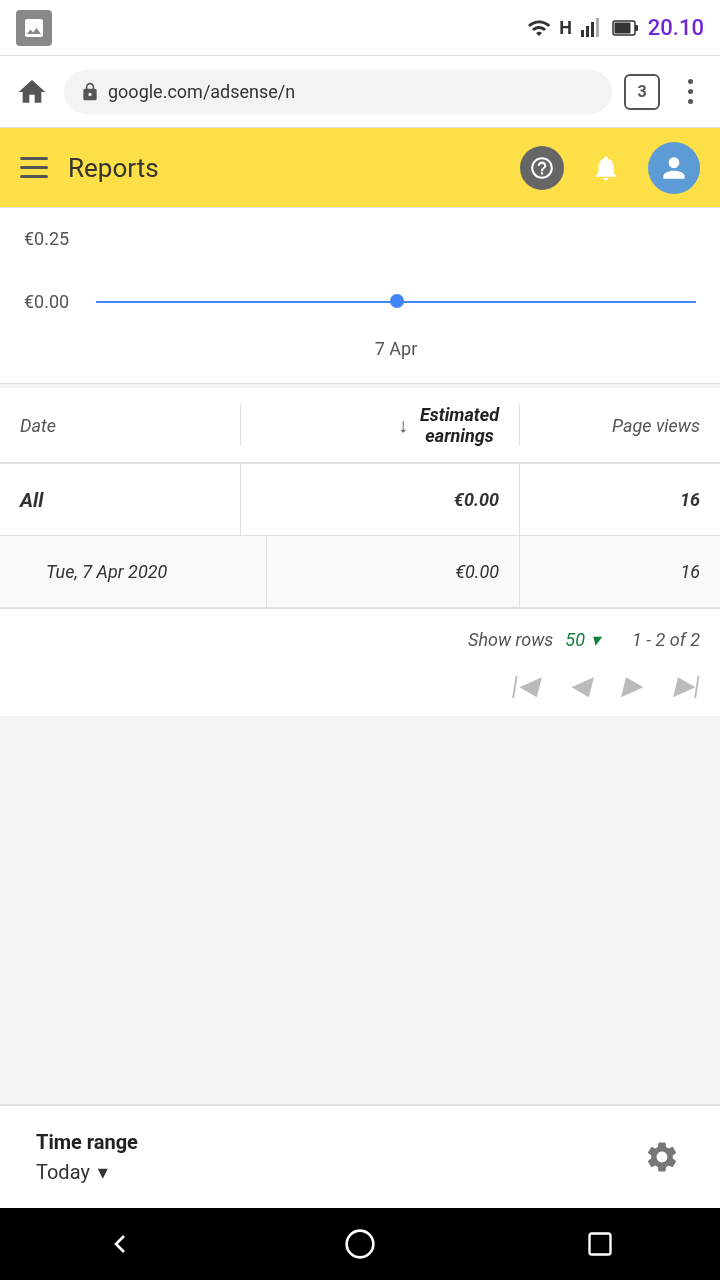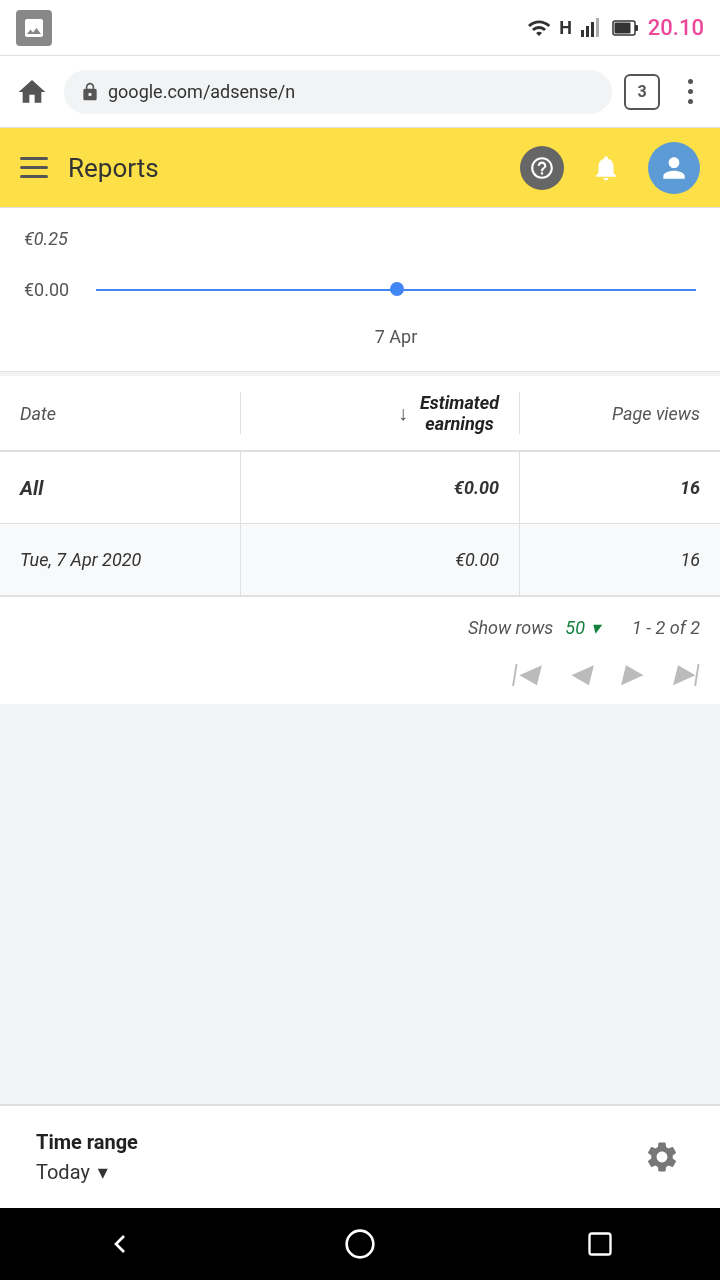--- a/index.html
+++ b/index.html
@@ -38,21 +38,21 @@
     }
     .status-icon svg { width: 24px; height: 24px; fill: #fff; }
     .status-right {
       display: flex;
       align-items: center;
       gap: 8px;
     }
     .status-time {
       font-size: 22px;
       font-weight: 500;
-      color: #ec4899;
+      color: #6d28d9;
     }
 
     
     .browser-bar {
       background: #fff;
       height: 72px;
       display: flex;
       align-items: center;
       padding: 0 12px;
       gap: 12px;
@@ -160,22 +160,21 @@
     
     .chart-area {
       background: #fff;
       margin: 0;
       padding: 20px 24px 24px;
       border-bottom: 1px solid #e0e0e0;
     }
     .chart-y-label {
       font-size: 18px;
       color: #555;
-      margin-bottom: 30px;
-      font-style: italic;
+      margin-bottom: 42px;
     }
     .chart-zero-line {
       display: flex;
       align-items: center;
       gap: 12px;
       margin-bottom: 8px;
     }
     .chart-zero-text {
       font-size: 18px;
       color: #555;
@@ -504,21 +503,21 @@
 
   <div class="table-row all-row">
     <div class="col-date" style="font-weight:bold;font-size:20px;">All</div>
     <div class="vert-divider"></div>
     <div class="col-earnings" style="font-weight:bold;">€0.00</div>
     <div class="vert-divider"></div>
     <div class="col-pageviews" style="font-weight:bold;">16</div>
   </div>
 
   <div class="table-row data-row">
-    <div class="col-date" style="font-size:18px;">Tue, 7 Apr 2020</div>
+    <div class="col-date" style="font-size:18px;margin-left:26px;">Tue, 7 Apr 2020</div>
     <div class="vert-divider"></div>
     <div class="col-earnings">€0.00</div>
     <div class="vert-divider"></div>
     <div class="col-pageviews">16</div>
   </div>
 
   <div class="pagination-bar">
     <div class="show-rows">
       <span>Show rows</span>
       <div class="rows-select">

